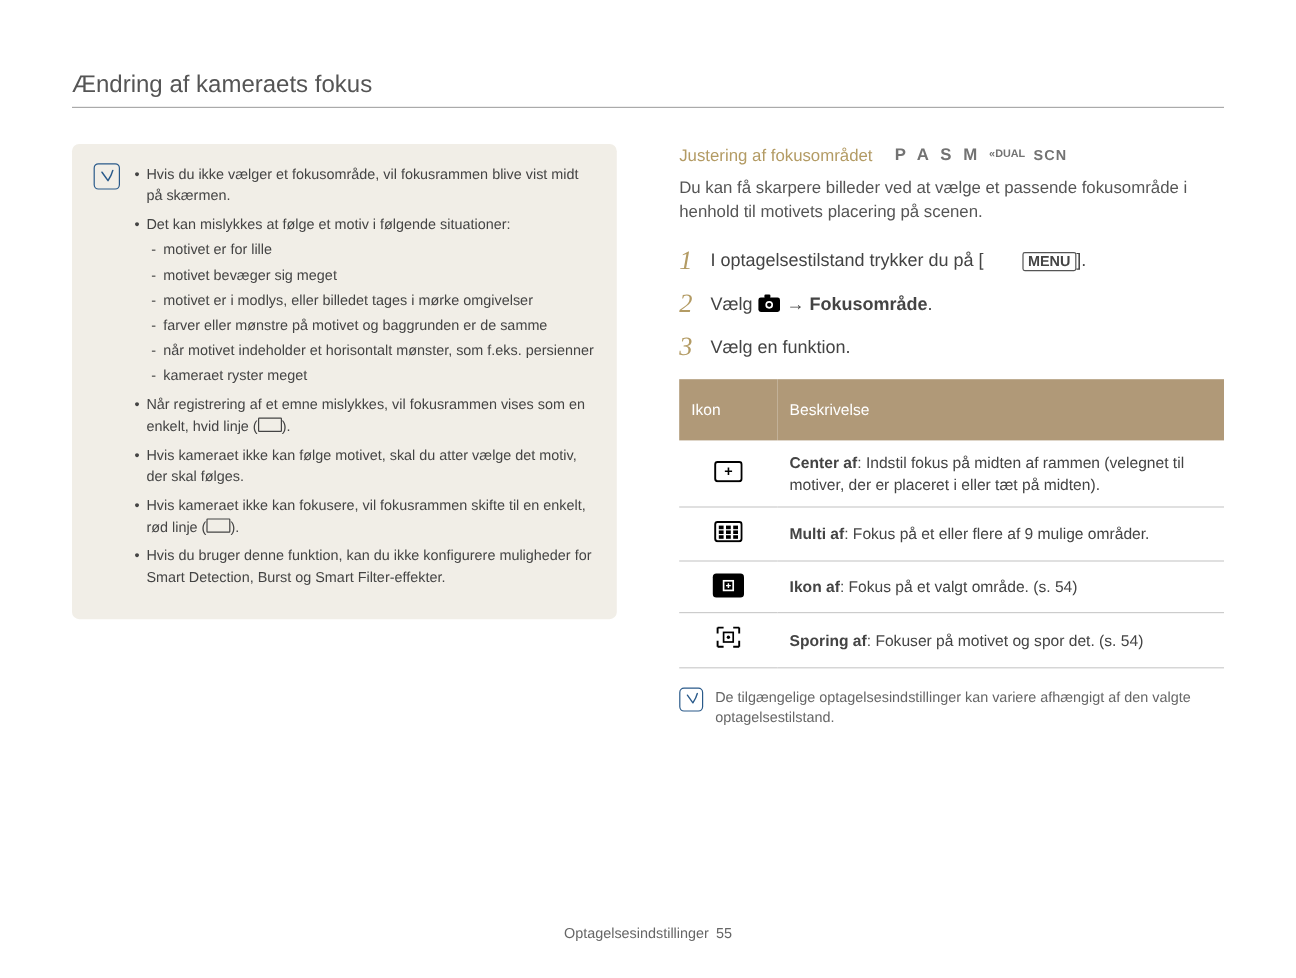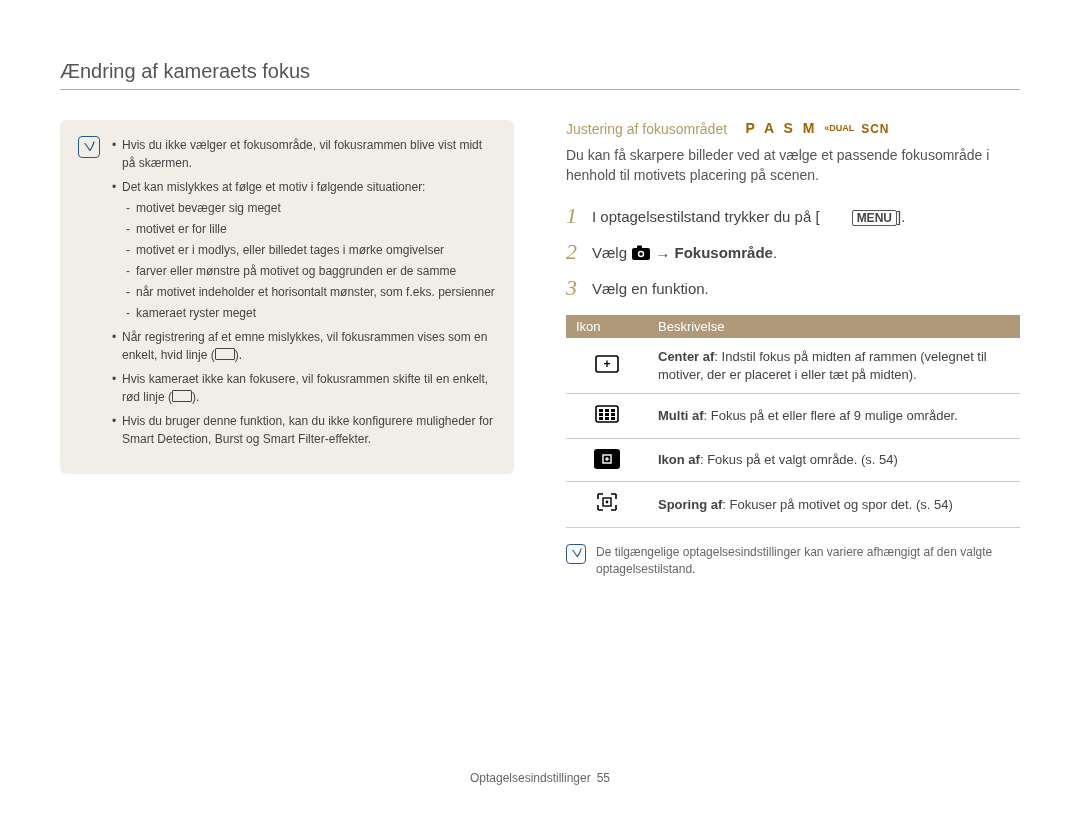--- a/index.html
+++ b/index.html
@@ -99,21 +99,21 @@
     color: #b39b64;
     font-weight: 400;
     display: inline;
   }
   .mode-icons {
     display: inline-block;
     margin-left: 14px;
     vertical-align: 1px;
     font-weight: bold;
     font-size: 14px;
-    color: #a16207;
+    color: #737373;
     letter-spacing: 3px;
     text-align: center;
   }
   .mode-small {
     font-size: 9px;
     letter-spacing: 0;
     vertical-align: 2px;
   }
   .mode-scn {
     font-size: 12px;
@@ -164,21 +164,21 @@
   .tbl {
     width: 100%;
     border-collapse: collapse;
     font-size: 13px;
   }
   .tbl thead th {
     background: #b09978;
     color: #fff;
     font-weight: 400;
     text-align: left;
-    padding: 4px 10px;
+    padding: 18px 10px;
   }
   .tbl thead th:first-child { width: 62px; }
   .tbl tbody td {
     border-bottom: 1px solid #ccc;
     padding: 10px 10px;
     vertical-align: middle;
     color: #444;
     line-height: 1.35;
   }
   .tbl tbody td:first-child { text-align: center; }
@@ -235,28 +235,29 @@
         <div class="info-icon-wrap">
           <div class="info-icon">
             <svg viewBox="0 0 24 24" stroke="#2a5a8a" stroke-width="2.5" fill="none" stroke-linecap="round">
               <path d="M4 5 L14 19 M14 19 Q20 10 22 2"></path>
             </svg>
           </div>
         </div>
         <ul class="info-list" id="info-list">
             <li>Hvis du ikke vælger et fokusområde, vil fokusrammen blive vist midt på skærmen.</li>
             <li>Det kan mislykkes at følge et motiv i følgende situationer:<ul class="sub-list">
+                <li>motivet er for lille</li>
                 <li>motivet bevæger sig meget</li>
-                <li>motivet er for lille</li>
                 <li>motivet er i modlys, eller billedet tages i mørke omgivelser</li>
                 <li>farver eller mønstre på motivet og baggrunden er de samme</li>
                 <li>når motivet indeholder et horisontalt mønster, som f.eks. persienner</li>
                 <li>kameraet ryster meget</li>
               </ul></li>
             <li><span>Når registrering af et emne mislykkes, vil fokusrammen vises som en enkelt, hvid linje (</span><span class="inline-rect"></span><span>).</span></li>
+            <li>Hvis kameraet ikke kan følge motivet, skal du atter vælge det motiv, der skal følges.</li>
             <li><span>Hvis kameraet ikke kan fokusere, vil fokusrammen skifte til en enkelt, rød linje (</span><span class="inline-rect"></span><span>).</span></li>
             <li>Hvis du bruger denne funktion, kan du ikke konfigurere muligheder for Smart Detection, Burst og Smart Filter-effekter.</li>
           </ul>
       </div>
     </div>
 
     <div class="col">
       <div>
         <span class="section-title">Justering af fokusområdet</span>
         <span class="mode-icons">

